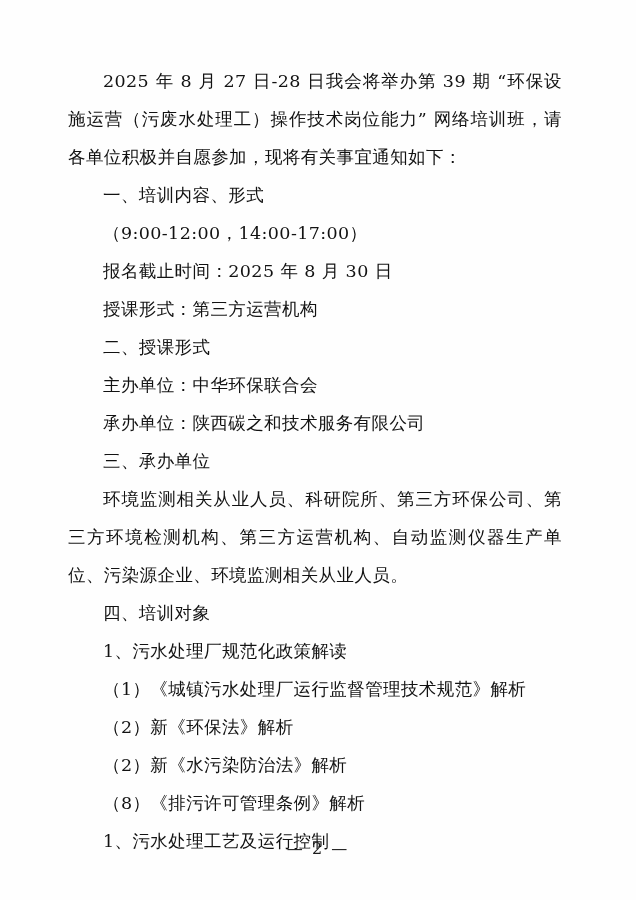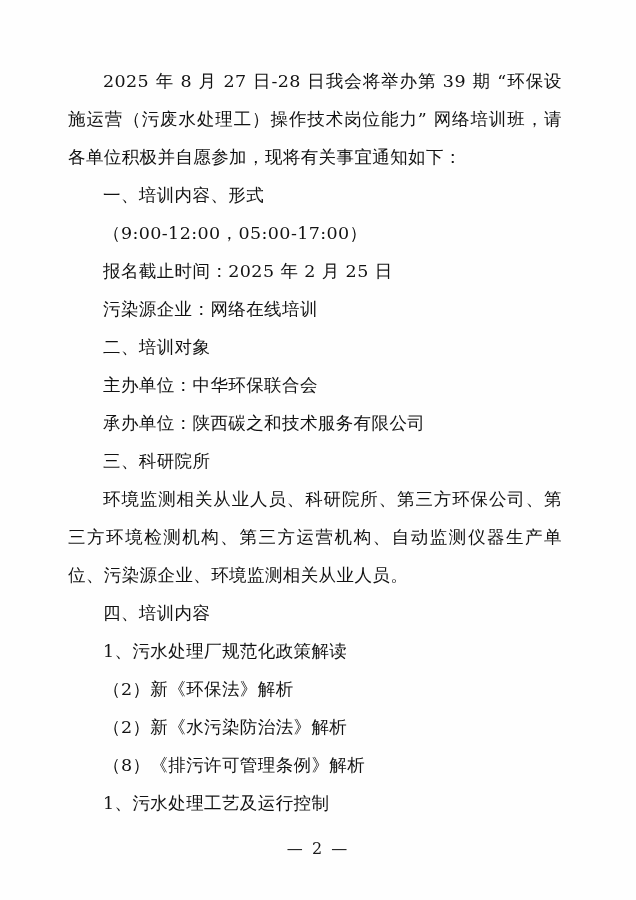--- a/index.html
+++ b/index.html
@@ -54,30 +54,31 @@
     display: inline-block;
   }
 </style>
 </head>
 <body>
 
 <div class="page">
   <div class="doc-body">
     <p class="para indent-2">2025 年 8 月 27 日-28 日我会将举办第 39 期 “环保设施运营（污废水处理工）操作技术岗位能力” 网络培训班，请各单位积极并自愿参加，现将有关事宜通知如下：</p>
     <p class="para indent-2">一、培训内容、形式</p>
-    <p class="para indent-2">（9:00-12:00，05:00-17:00）</p>
-    <p class="para indent-2">报名截止时间：2025 年 2 月 25 日</p>
-    <p class="para indent-2">污染源企业：网络在线培训</p>
-    <p class="para indent-2">二、培训对象</p>
+    <p class="para indent-2">（9:00-12:00，14:00-17:00）</p>
+    <p class="para indent-2">报名截止时间：2025 年 8 月 30 日</p>
+    <p class="para indent-2">授课形式：第三方运营机构</p>
+    <p class="para indent-2">二、授课形式</p>
     <p class="para indent-2">主办单位：中华环保联合会</p>
     <p class="para indent-2">承办单位：陕西碳之和技术服务有限公司</p>
-    <p class="para indent-2">三、科研院所</p>
+    <p class="para indent-2">三、承办单位</p>
     <p class="para indent-2">环境监测相关从业人员、科研院所、第三方环保公司、第三方环境检测机构、第三方运营机构、自动监测仪器生产单位、污染源企业、环境监测相关从业人员。</p>
-    <p class="para indent-2">四、培训内容</p>
+    <p class="para indent-2">四、培训对象</p>
     <p class="para indent-2">1、污水处理厂规范化政策解读</p>
+    <p class="para indent-2">（1）《城镇污水处理厂运行监督管理技术规范》解析</p>
     <p class="para indent-2">（2）新《环保法》解析</p>
     <p class="para indent-2">（2）新《水污染防治法》解析</p>
     <p class="para indent-2">（8）《排污许可管理条例》解析</p>
     <p class="para indent-2">1、污水处理工艺及运行控制</p>
   </div>
 </div>
 
 <div class="footer">
   <span class="page-number">— 2 —</span>
 </div>

